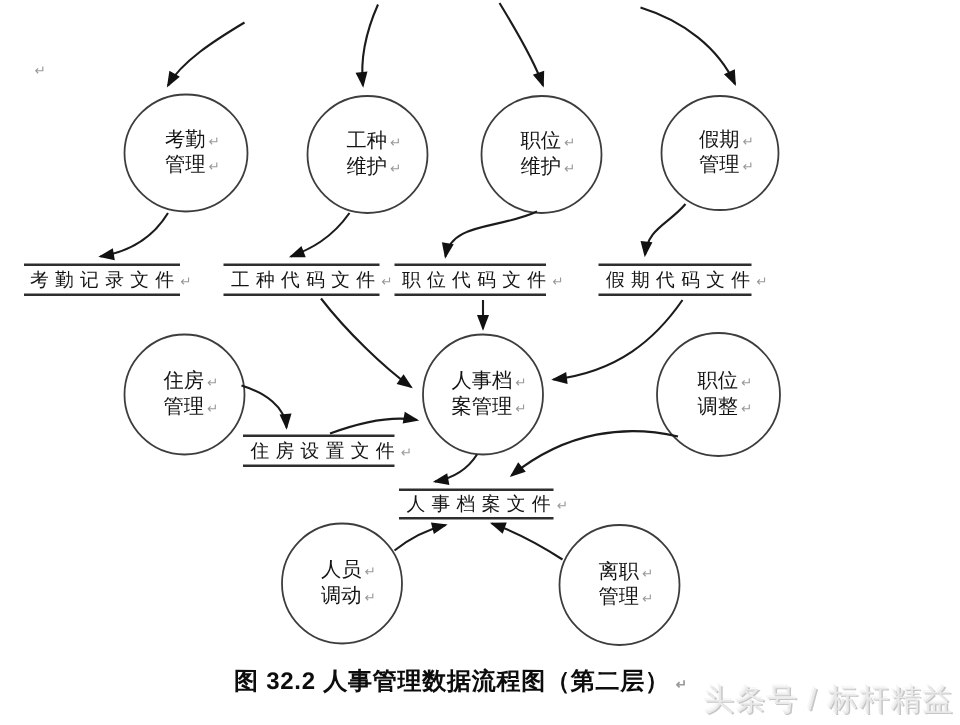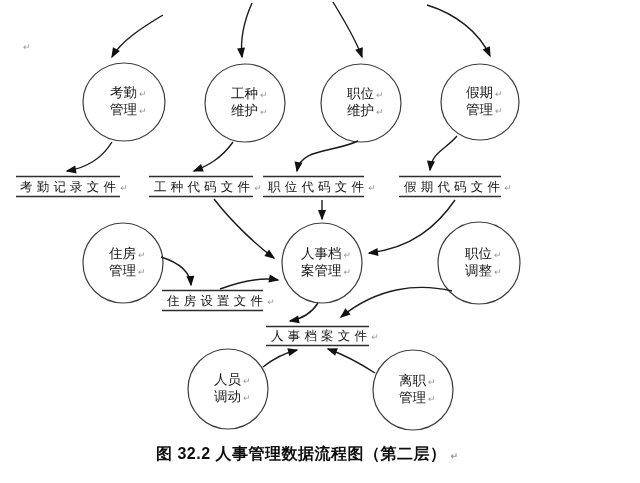--- a/index.html
+++ b/index.html
@@ -116,13 +116,14 @@
   <path class="flow" marker-end="url(#arr)" d="M220,289 C239,282 261,277 278,280"></path>
 
   <path class="flow" marker-end="url(#arr)" d="M318,303 C311,314 301,319 290,321"></path>
   <path class="flow" marker-end="url(#arr)" d="M452,291 C418,283 378,287 341,317"></path>
   <path class="flow" marker-end="url(#arr)" d="M263,367 C273,359 285,353 297,350"></path>
   <path class="flow" marker-end="url(#arr)" d="M375,373 C358,362 342,354 328,349"></path>
 
   <text class="caption" x="156" y="459"><tspan>图 32.2 人事管理数据流程图（第二层）</tspan><tspan class="pm" dx="4">↵</tspan></text>
 </svg>
 
+<div class="watermark">头条号 / 标杆精益</div>
 </div>
 
 </body></html>

